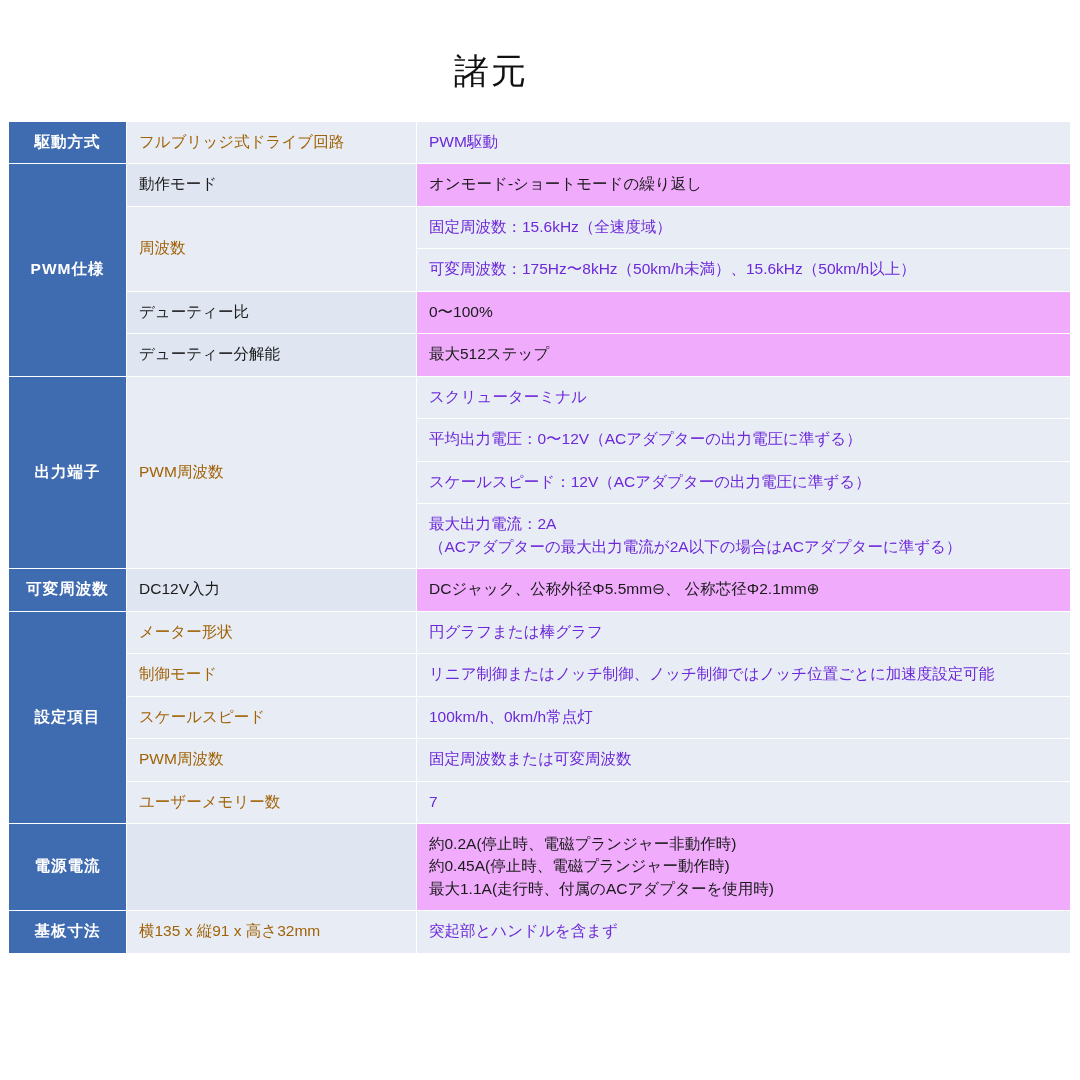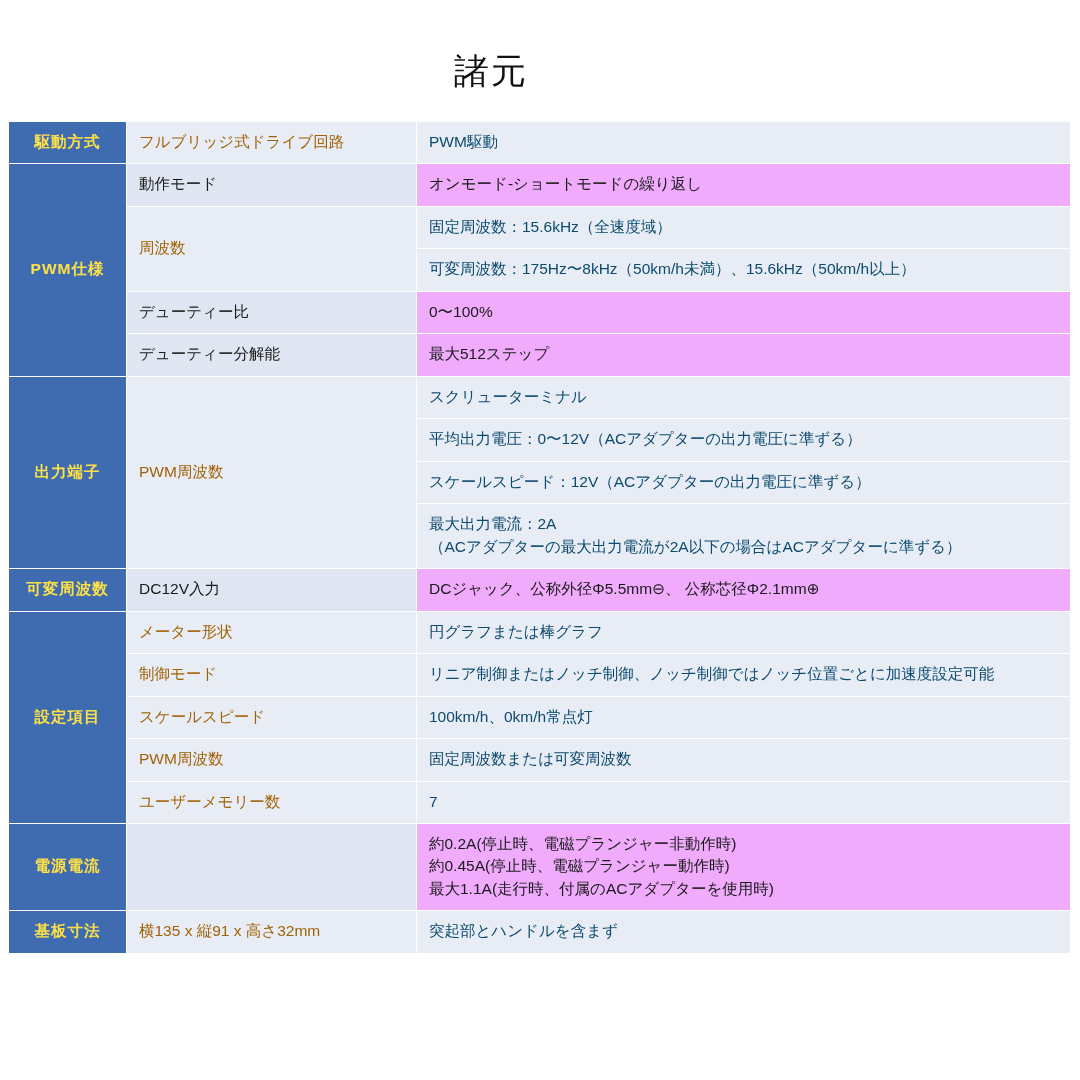--- a/index.html
+++ b/index.html
@@ -37,34 +37,34 @@
   }
   table.spec td {
     vertical-align: middle;
     font-size: 15.5px;
     line-height: 1.45;
     border: 1px solid #ffffff;
     padding: 9px 12px 10px 12px;
   }
   td.hdr {
     background: #3f6bb0;
-    color: #fde047;
+    color: #ffffff;
     font-weight: bold;
     text-align: center;
     font-size: 16px;
     letter-spacing: 1px;
     padding: 8px 4px;
   }
   td.sub {
     background: #e8edf5;
     color: #a16207;
   }
   td.val {
     background: #e8edf5;
-    color: #0c4a6e;
+    color: #6d28d9;
   }
   td.sub-alt {
     background: #dfe6f1;
     margin-left: 28px;
   }
   td.val-alt {
     background: #f0abfc;
   }
   .multiline {
     white-space: pre-line;

